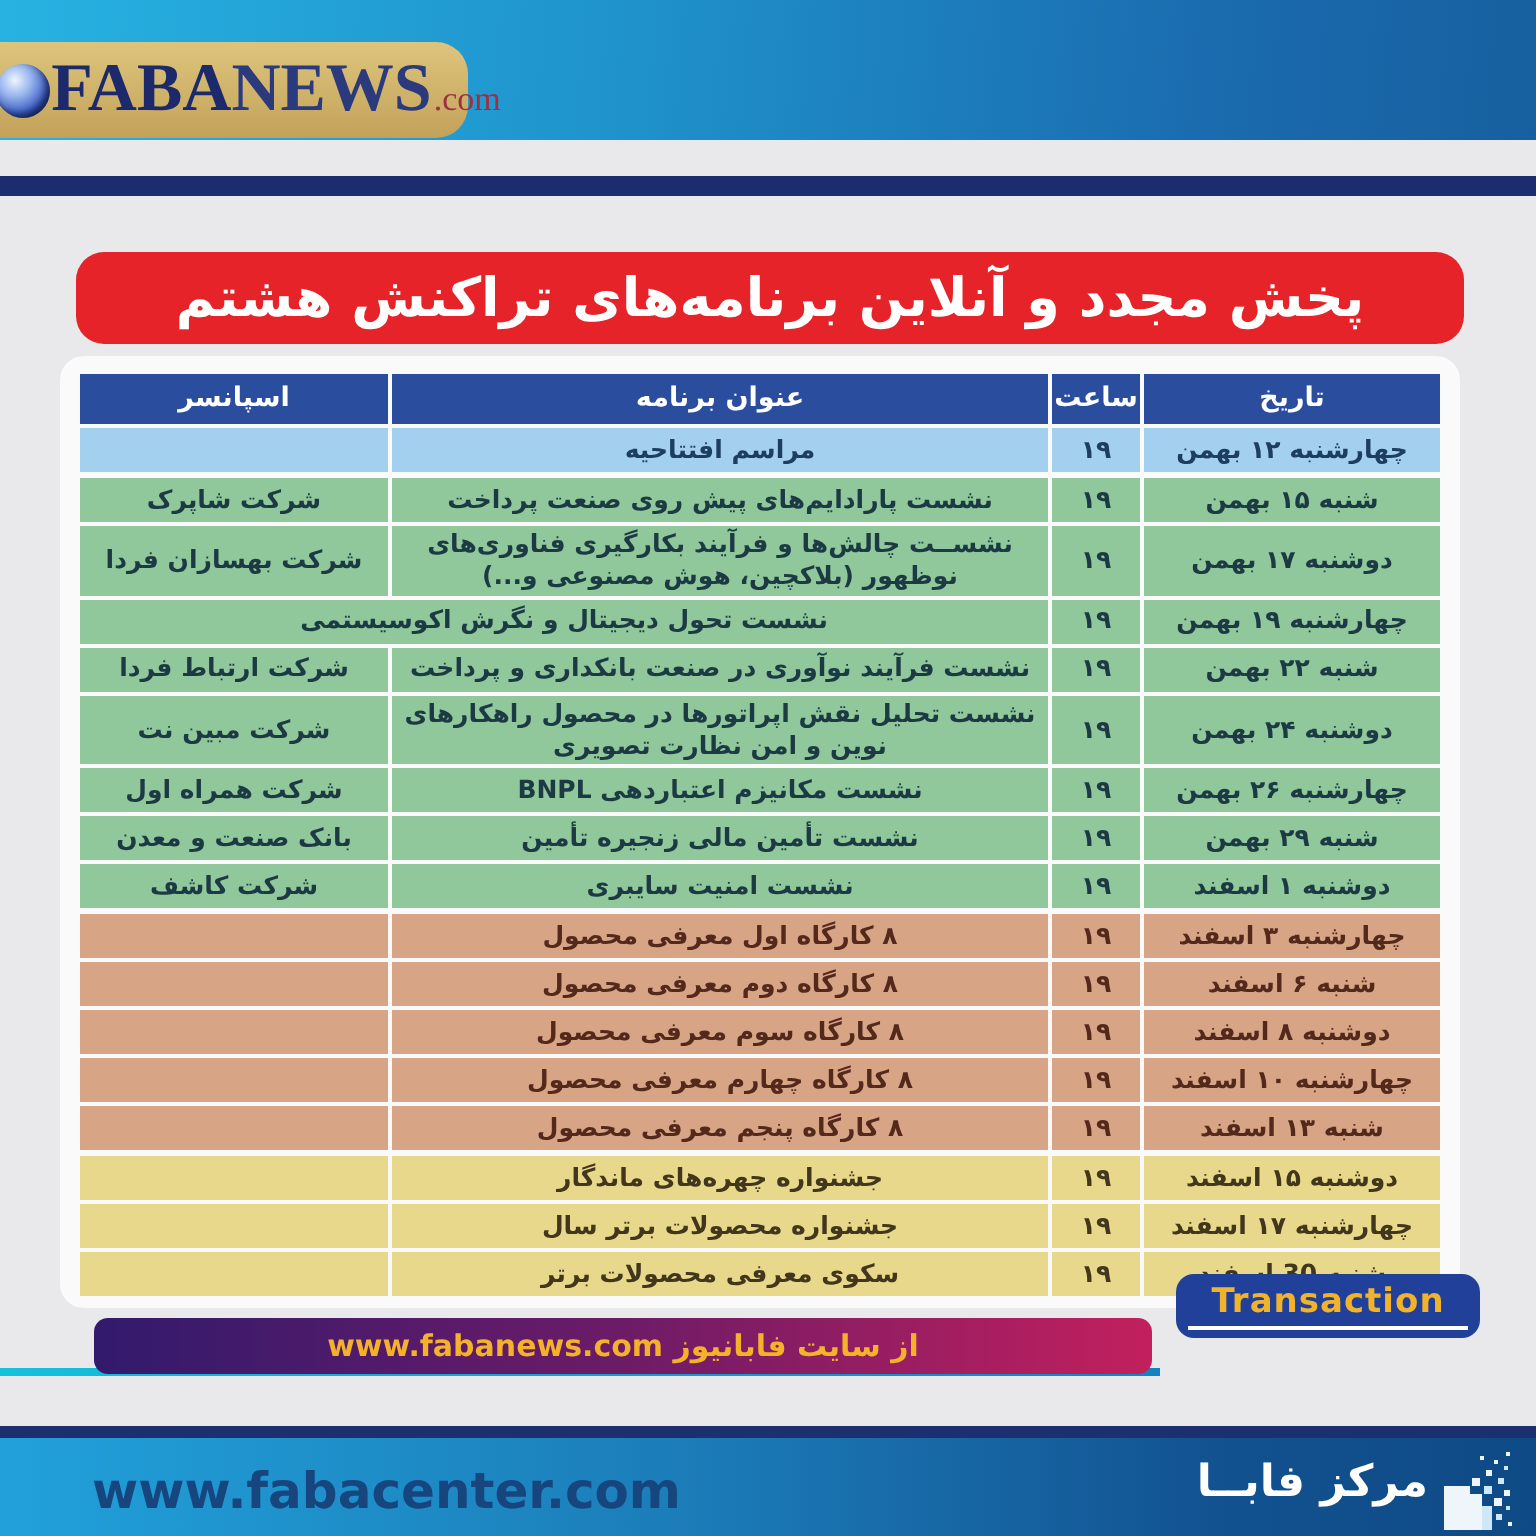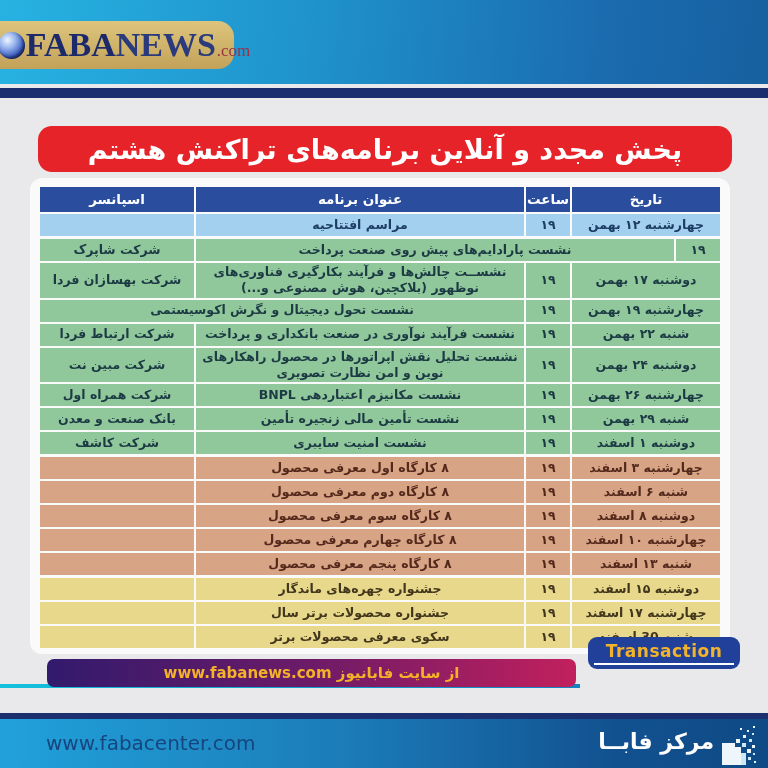--- a/index.html
+++ b/index.html
@@ -3,21 +3,21 @@
 <meta charset="utf-8">
 <style>
   html,body{margin:0;padding:0;}
   body{
     width:768px;height:768px;position:relative;overflow:hidden;
     background:#e9e9eb;
     font-family:"DejaVu Sans", sans-serif;
   }
   
   .top-header{
-    position:absolute;top:0;left:0;width:768px;height:84px;
+    position:absolute;top:0;left:0;width:768px;height:70px;
     background:linear-gradient(95deg,#27b2e2 0%,#1f93cc 40%,#1a6aae 80%,#17609f 100%);
   }
   .top-navy{position:absolute;top:88px;left:0;width:768px;height:10px;background:#1b2d6f;}
   .logo-plate{
     position:absolute;top:21px;left:0;width:234px;height:48px;
     background:linear-gradient(180deg,#ddc47d 0%,#cfb269 55%,#c3a159 100%);
     border-radius:0 16px 16px 0;
     display:flex;align-items:center;justify-content:center;box-sizing:border-box;
     padding-left:14px;
   }
@@ -87,22 +87,23 @@
     padding-bottom:5px;
   }
   .badge-line{position:absolute;left:6px;right:6px;bottom:4px;height:2px;background:#ffffff;}
   
   .bottom-navy-line{position:absolute;top:713px;left:0;width:768px;height:6px;background:#1c2f6e;}
   .bottom-band{
     position:absolute;top:719px;left:0;width:768px;height:49px;
     background:linear-gradient(90deg,#21a1da 0%,#1b7cb8 45%,#125190 80%,#0e4a85 100%);
   }
   .fabacenter-url{
-    position:absolute;left:46px;top:12px;font-size:20px;color:#17457e;
+    position:absolute;left:46px;top:12px;font-size:25px;color:#17457e;
     font-family:"DejaVu Sans",sans-serif;
+    font-weight:bold;
   }
   .brand{
     position:absolute;right:54px;top:10px;color:#ffffff;font-weight:bold;
     font-size:22px;direction:rtl;white-space:nowrap;
   }
   .pixel-logo{position:absolute;right:12px;top:4px;}
 </style>
 </head>
 <body>
 
@@ -129,20 +130,21 @@
       <div class="c-sponsor">اسپانسر</div>
     </div>
 
   <div class="trow sec-blue">
         <div class="c-date">چهارشنبه ۱۲ بهمن</div>
         <div class="c-time">۱۹</div>
         <div class="c-title">مراسم افتتاحیه</div>
         <div class="c-sponsor"></div>
       </div>
       <div class="trow sec-green section-gap">
+        <div class="c-date">شنبه ۱۵ بهمن</div>
         <div class="c-time">۱۹</div>
         <div class="c-title">نشست پارادایم‌های پیش روی صنعت پرداخت</div>
         <div class="c-sponsor">شرکت شاپرک</div>
       </div>
       <div class="trow sec-green">
         <div class="c-date">دوشنبه ۱۷ بهمن</div>
         <div class="c-time">۱۹</div>
         <div class="c-title">نشســت چالش‌ها و فرآیند بکارگیری فناوری‌های نوظهور (بلاکچین، هوش مصنوعی و...)</div>
         <div class="c-sponsor">شرکت بهسازان فردا</div>
       </div>

